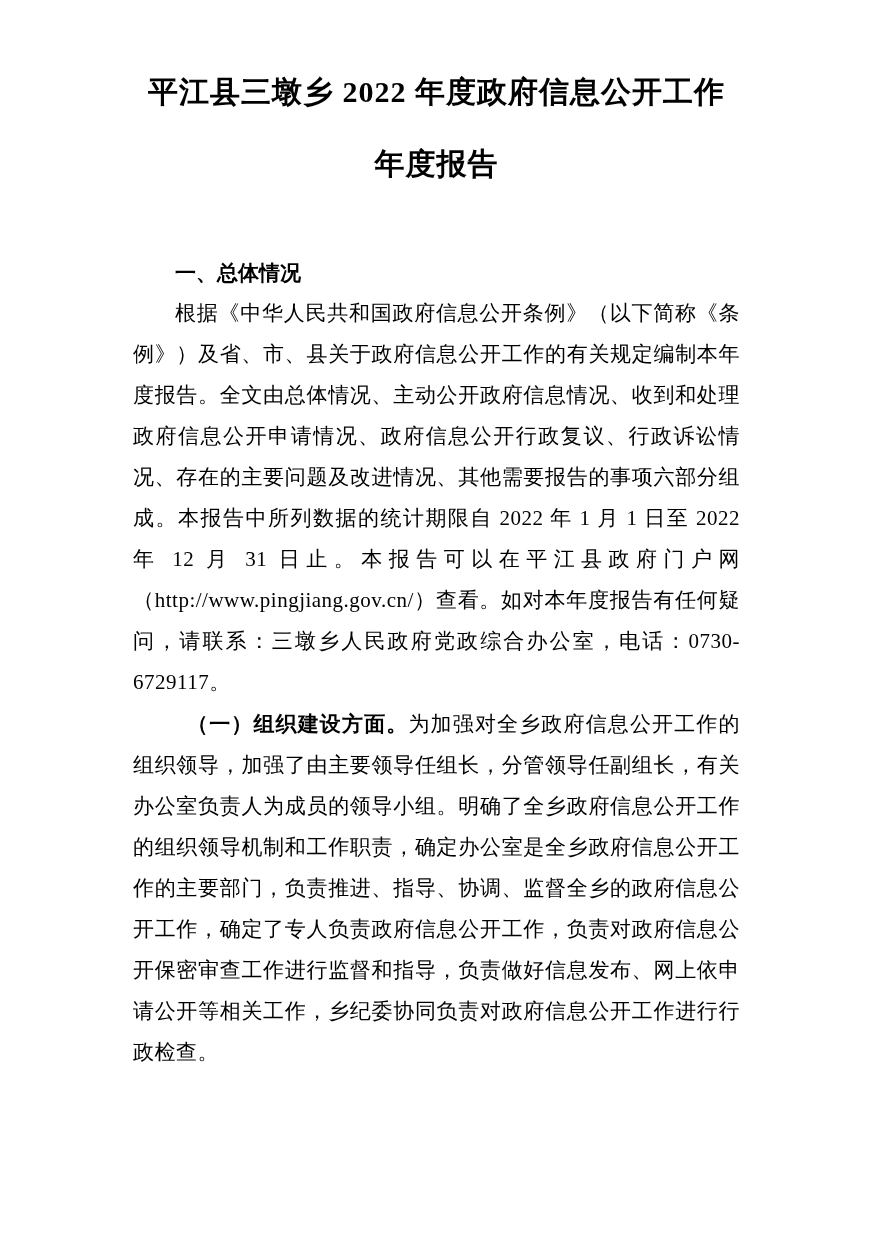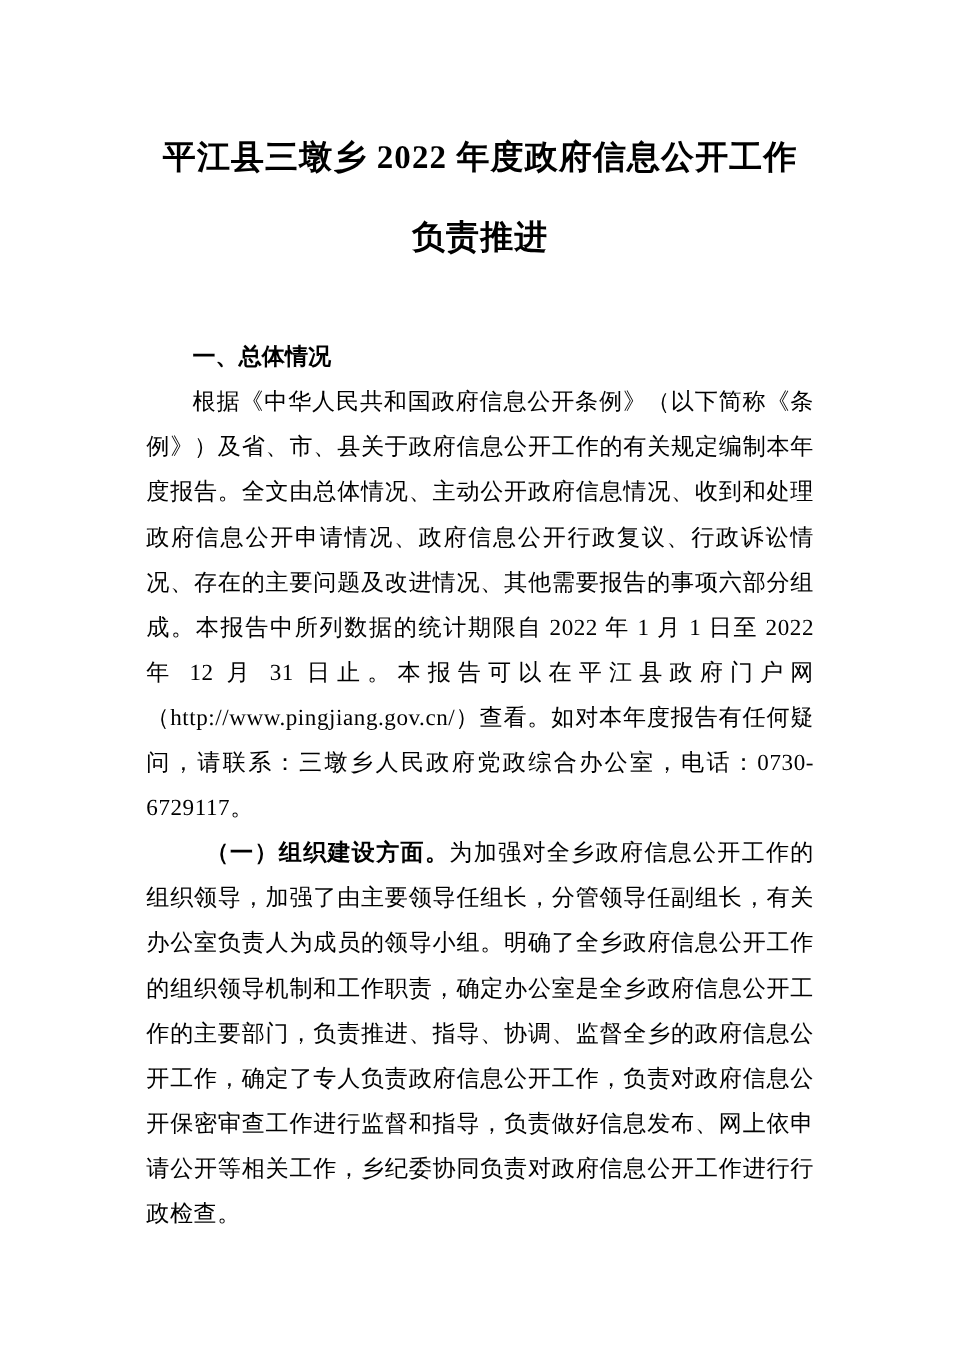--- a/index.html
+++ b/index.html
@@ -7,21 +7,21 @@
     padding: 0;
     background: #ffffff;
   }
   .page {
     position: relative;
     width: 873px;
     height: 1234px;
     margin: 0 auto;
     background: #ffffff;
     box-sizing: border-box;
-    padding: 108px 133px 60px 133px;
+    padding: 56px 133px 60px 133px;
     font-family: "Liberation Serif", "DejaVu Serif", serif;
     color: #000000;
     overflow: hidden;
   }
   .doc-title {
     text-align: center;
     font-weight: bold;
     font-size: 30px;
     line-height: 72px;
     letter-spacing: 1px;
@@ -54,21 +54,21 @@
     margin-left: 12px;
   }
 </style>
 </head>
 <body>
 
 <div class="page">
 
   <h1 class="doc-title">
     <span class="title-line">平江县三墩乡 2022 年度政府信息公开工作</span>
-    <span class="title-line">负责推进</span>
+    <span class="title-line">年度报告</span>
   </h1>
 
   <div class="doc-body">
 
     <p class="section-heading">一、总体情况</p>
 
     <p class="para">根据《中华人民共和国政府信息公开条例》（以下简称《条例》）及省、市、县关于政府信息公开工作的有关规定编制本年度报告。全文由总体情况、主动公开政府信息情况、收到和处理政府信息公开申请情况、政府信息公开行政复议、行政诉讼情况、存在的主要问题及改进情况、其他需要报告的事项六部分组成。本报告中所列数据的统计期限自 2022 年 1 月 1 日至 2022 年 12 月 31 日止。本报告可以在平江县政府门户网（http://www.pingjiang.gov.cn/）查看。如对本年度报告有任何疑问，请联系：三墩乡人民政府党政综合办公室，电话：0730-6729117。</p>
 
     <p class="para">
       <span class="para-lead">（一）组织建设方面。</span><span>为加强对全乡政府信息公开工作的组织领导，加强了由主要领导任组长，分管领导任副组长，有关办公室负责人为成员的领导小组。明确了全乡政府信息公开工作的组织领导机制和工作职责，确定办公室是全乡政府信息公开工作的主要部门，负责推进、指导、协调、监督全乡的政府信息公开工作，确定了专人负责政府信息公开工作，负责对政府信息公开保密审查工作进行监督和指导，负责做好信息发布、网上依申请公开等相关工作，乡纪委协同负责对政府信息公开工作进行行政检查。</span>

